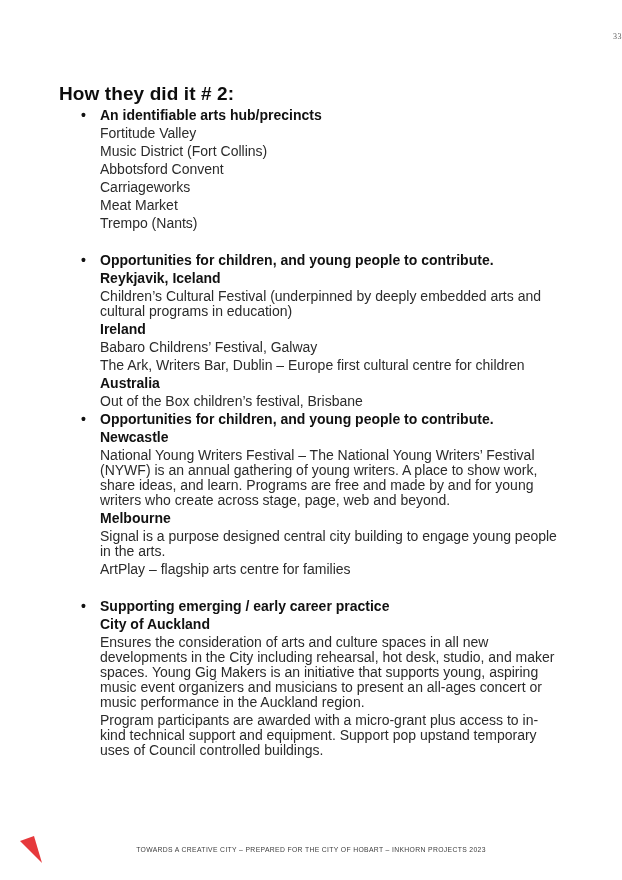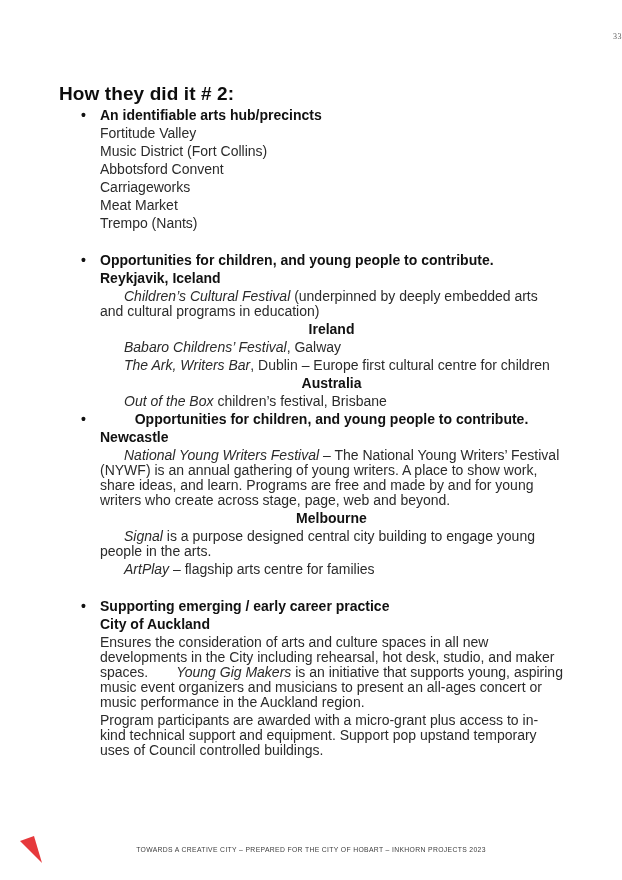--- a/index.html
+++ b/index.html
@@ -33,23 +33,23 @@
     font-size:14px;line-height:15px;
     margin:0 0 3px 0;
     color:#2b2b2b;
   }
   .block.bullet{position:relative;font-weight:bold;color:#111;}
   .block.bullet::before{
     content:"\2022";
     position:absolute;left:-19px;top:0;
     font-weight:bold;color:#111;
   }
-  .block.space-before{margin-top:0;text-align:center;}
+  .block.space-before{margin-top:0;}
   .run-b{font-weight:bold;color:#111;}
-  .run-i{font-style:italic;margin-left:24px;}
+  .run-i{}
   .footer{
     position:absolute;left:0;right:0;top:846px;
     text-align:center;
     font-size:6.8px;color:#3c3c3c;
     letter-spacing:.35px;
   }
   .logo{
     position:absolute;left:19px;top:836px;
     width:24px;height:28px;
   }

